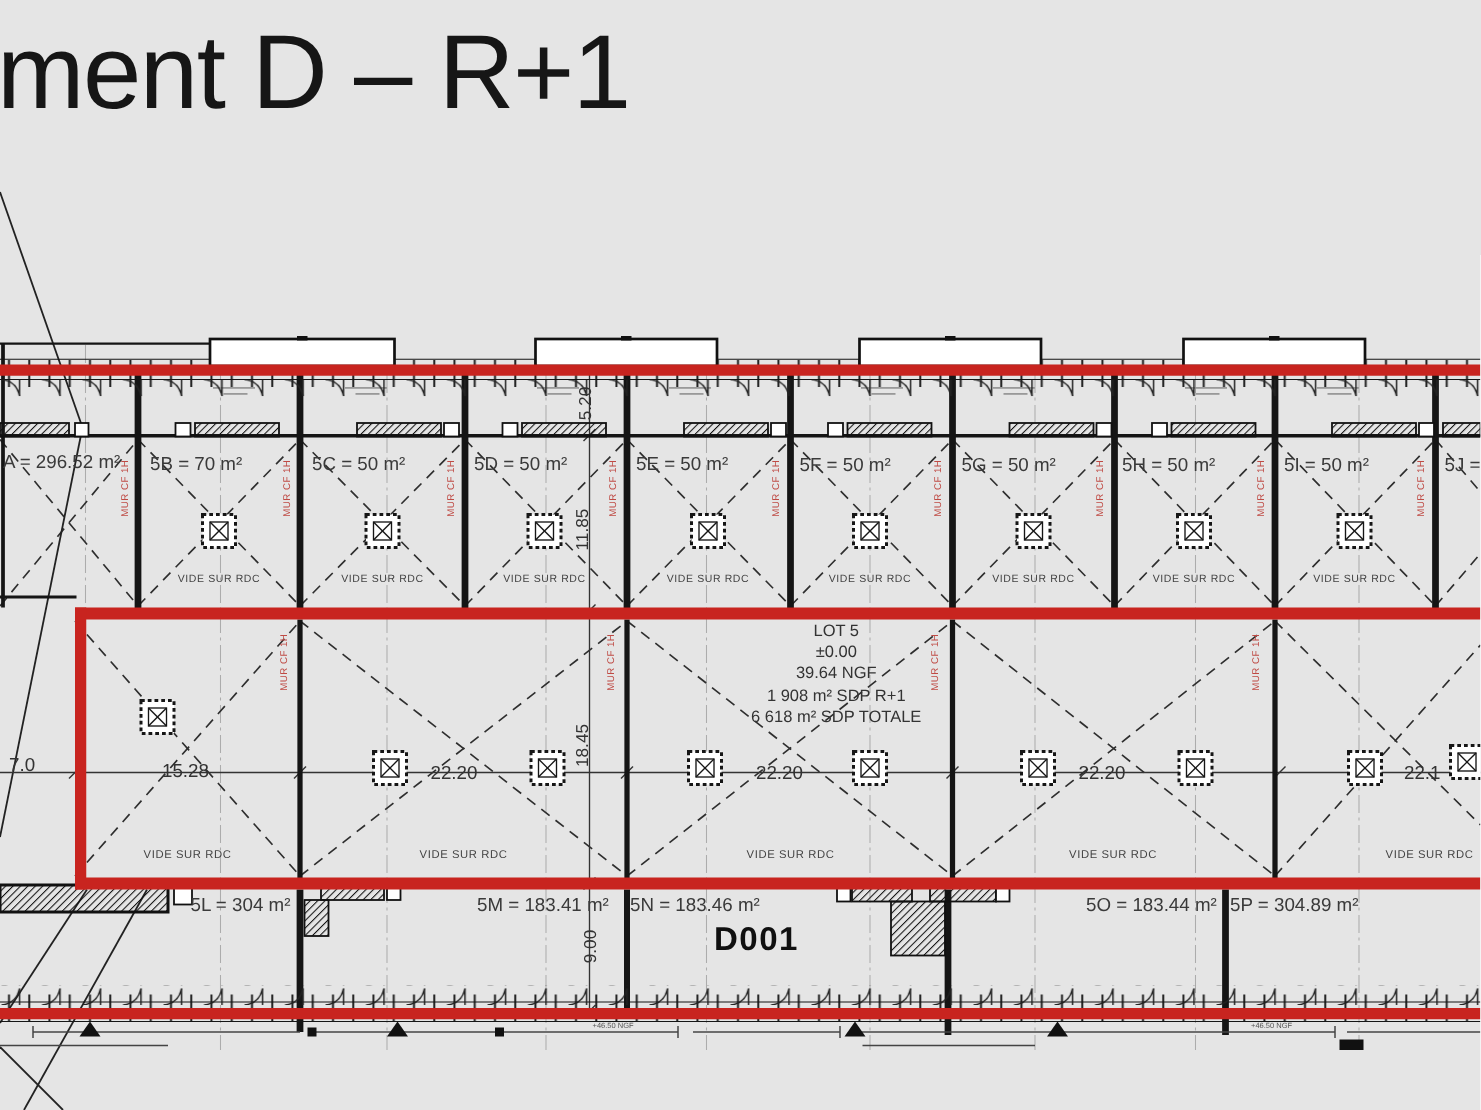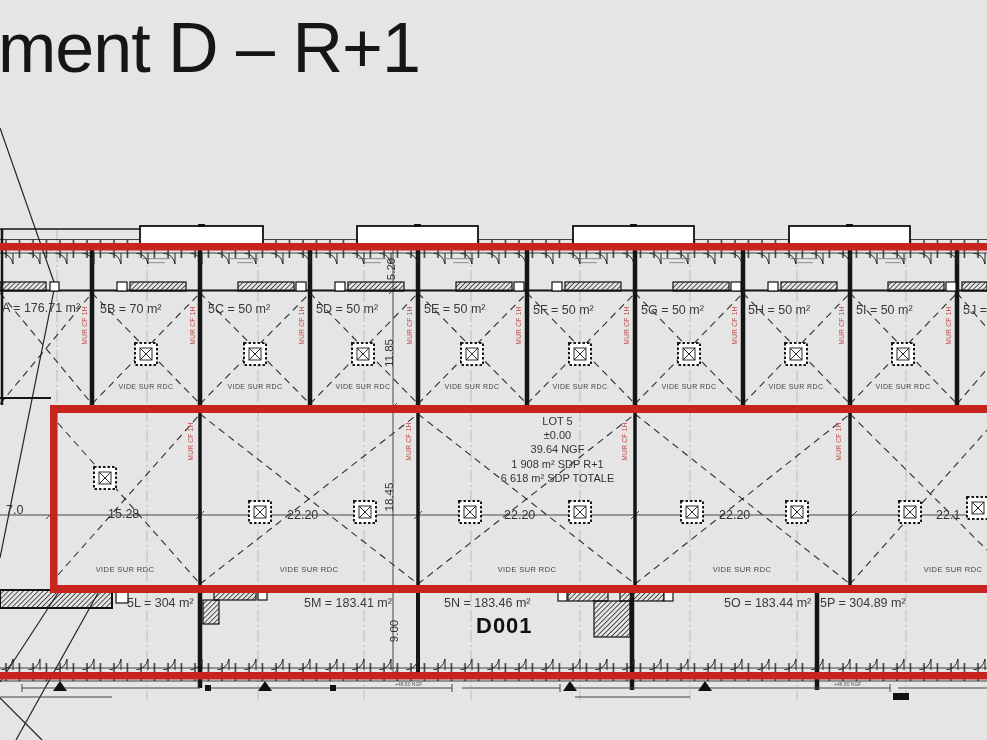--- a/index.html
+++ b/index.html
@@ -277,21 +277,21 @@
       <path d="M563 691 L577 691 L570 681 Z"></path>
         <path d="M698 691 L712 691 L705 681 Z"></path>
       <rect x="205" y="685" width="6" height="6"></rect>
         <rect x="330" y="685" width="6" height="6"></rect>
       <rect x="893" y="693" width="16" height="7"></rect>
     </g>
   </svg>
 
   <div class="lbl title" style="left:-2px;top:8px;">ment D – R+1</div>
 
-  <div class="lbl room" style="left:2px;top:301px;">A = 176.71 m²</div>
+  <div class="lbl room" style="left:2px;top:301px;">A = 296.52 m²</div>
   <div class="lbl room" style="left:100px;top:302px;">5B = 70 m²</div>
   <div class="lbl room" style="left:208px;top:302px;">5C = 50 m²</div>
   <div class="lbl room" style="left:316px;top:302px;">5D = 50 m²</div>
   <div class="lbl room" style="left:424px;top:302px;">5E = 50 m²</div>
   <div class="lbl room" style="left:533px;top:303px;">5F = 50 m²</div>
   <div class="lbl room" style="left:641px;top:303px;">5G = 50 m²</div>
   <div class="lbl room" style="left:748px;top:303px;">5H = 50 m²</div>
   <div class="lbl room" style="left:856px;top:303px;">5I = 50 m²</div>
   <div class="lbl room" style="left:963px;top:303px;">5J =</div>
 
@@ -339,22 +339,22 @@
   <div class="lbl hdim" style="left:504px;top:508px;">22.20</div>
   <div class="lbl hdim" style="left:719px;top:508px;">22.20</div>
   <div class="lbl hdim" style="left:936px;top:508px;">22.1</div>
 
   <div class="lbl vdim" style="left:374px;top:263px;width:34px;">5.20</div>
   <div class="lbl vdim" style="left:368px;top:347px;width:42px;">11.85</div>
   <div class="lbl vdim" style="left:368px;top:491px;width:42px;">18.45</div>
   <div class="lbl vdim" style="left:377px;top:625px;width:34px;">9.00</div>
 
   <div class="lbl room" style="left:99px;top:596px;padding-left:28px;">5L = 304 m²</div>
-  <div class="lbl room" style="left:304px;top:596px;">5M = 183.41 m²</div>
-  <div class="lbl room" style="left:420px;top:596px;padding-left:24px;">5N = 183.46 m²</div>
+  <div class="lbl room" style="left:318px;top:596px;">5M = 183.41 m²</div>
+  <div class="lbl room" style="left:420px;top:596px;">5N = 183.46 m²</div>
   <div class="lbl room" style="left:724px;top:596px;">5O = 183.44 m²</div>
   <div class="lbl room" style="left:820px;top:596px;">5P = 304.89 m²</div>
 
   <div class="lbl door" style="left:476px;top:613px;">D001</div>
 
   <div class="lbl ngf" style="left:395px;top:681px;">+46.50 NGF</div>
   <div class="lbl ngf" style="left:834px;top:681px;">+46.50 NGF</div>
 
 </div>
 

